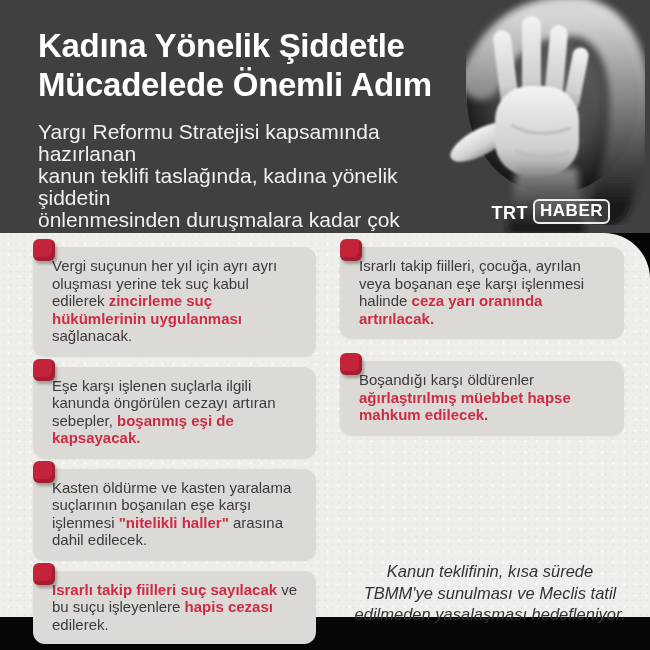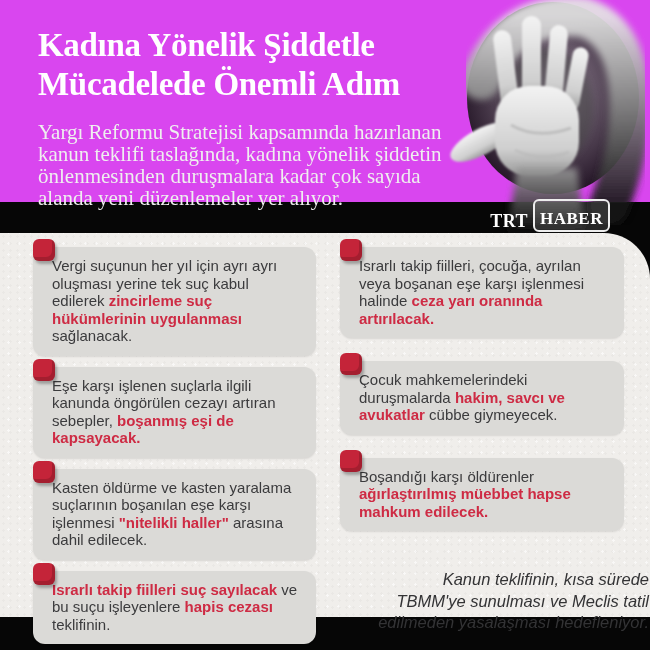--- a/index.html
+++ b/index.html
@@ -2,37 +2,37 @@
 <html lang="tr"><head>
 <meta charset="utf-8">
 <style>
   html,body{margin:0;padding:0;background:#000;}
   .page{
     position:relative;width:650px;height:650px;overflow:hidden;
     background:#060606;
     font-family:"Liberation Sans","DejaVu Sans",sans-serif;
   }
   
-  .header{position:absolute;top:0;left:0;width:650px;height:202px;background:#d946ef;font-family:Liberation Serif, serif;}
+  .header{position:absolute;top:0;left:0;width:650px;height:233px;background:#404040;}
   .photo{position:absolute;top:0;right:0;width:225px;height:233px;z-index:1;}
   .title{
     position:absolute;left:38px;top:26px;width:480px;margin:0;z-index:2;
     color:#ffffff;font-size:33px;line-height:39px;font-weight:bold;
     letter-spacing:-0.3px;white-space:pre-line;
   }
   .subtitle{
     position:absolute;left:38px;top:121px;width:410px;margin:0;z-index:2;
     color:#efefef;font-size:21px;line-height:22px;font-weight:normal;
     white-space:pre-line;
   }
   .logo{position:absolute;right:40px;top:199px;z-index:2;display:flex;align-items:flex-end;gap:5px;}
   .logo .trt{color:#fff;font-weight:bold;font-size:18px;letter-spacing:.5px;}
   .logo .haber{
     color:#fff;font-weight:bold;font-size:17px;letter-spacing:.5px;
-    border:2px solid #ededed;border-radius:6px;padding:8px 5px 1px 5px;
+    border:2px solid #ededed;border-radius:6px;padding:0 5px 1px 5px;
     background:rgba(255,255,255,.13);
   }
   
   .panel{
     position:absolute;top:233px;left:0;width:650px;height:384px;
     background-color:#f0eeeb;border-top-right-radius:46px;z-index:3;
     background-image:
       radial-gradient(rgba(0,0,0,.025) 1px, transparent 1.3px),
       radial-gradient(rgba(255,255,255,.6) 1px, transparent 1.3px);
     background-size:7px 7px,11px 11px;
@@ -47,22 +47,22 @@
     box-shadow:0 1px 2px rgba(0,0,0,.10);
   }
   .bullet{
     position:absolute;top:-8px;left:0;width:22px;height:22px;border-radius:6px;
     background:#c42439;
     box-shadow:inset -3px -4px 0 rgba(0,0,0,.16), 2px 3px 3px rgba(0,0,0,.28);
   }
   .card p{margin:0;font-size:15px;line-height:17.5px;color:#3b3b3d;}
   .card .em{color:#ce2b44;font-weight:bold;}
   .footer-note{
-    position:absolute;left:331px;top:320px;width:302px;margin:16px;
-    text-align:right;font-style:italic;font-size:16.5px;line-height:21.5px;
+    position:absolute;left:331px;top:320px;width:302px;margin:8px;
+    text-align:center;font-style:italic;font-size:16.5px;line-height:21.5px;
     color:#333335;white-space:pre-line;
   }
 </style>
 </head>
 <body>
 
 <div class="page">
 
   <header class="header">
 
@@ -132,31 +132,27 @@
         <div class="card">
           <span class="bullet"></span>
           <p><span>Eşe karşı işlenen suçlarla ilgili kanunda öngörülen cezayı artıran sebepler, </span><span class="em">boşanmış eşi de kapsayacak.</span></p>
         </div>
         <div class="card">
           <span class="bullet"></span>
           <p><span>Kasten öldürme ve kasten yaralama suçlarının boşanılan eşe karşı işlenmesi </span><span class="em">"nitelikli haller"</span><span> arasına dahil edilecek.</span></p>
         </div>
         <div class="card">
           <span class="bullet"></span>
-          <p><span class="em">Israrlı takip fiilleri suç sayılacak</span><span> ve bu suçu işleyenlere </span><span class="em">hapis cezası</span><span> teklifinin.</span></p>
+          <p><span class="em">Israrlı takip fiilleri suç sayılacak</span><span> ve bu suçu işleyenlere </span><span class="em">hapis cezası</span><span> edilerek.</span></p>
         </div>
       </div>
     <div class="col col-right" id="col-right">
         <div class="card">
           <span class="bullet"></span>
           <p><span>Israrlı takip fiilleri, çocuğa, ayrılan veya boşanan eşe karşı işlenmesi halinde </span><span class="em">ceza yarı oranında artırılacak.</span></p>
-        </div>
-        <div class="card">
-          <span class="bullet"></span>
-          <p><span>Çocuk mahkemelerindeki duruşmalarda </span><span class="em">hakim, savcı ve avukatlar</span><span> cübbe giymeyecek.</span></p>
         </div>
         <div class="card">
           <span class="bullet"></span>
           <p><span>Boşandığı karşı öldürenler </span><span class="em">ağırlaştırılmış müebbet hapse mahkum edilecek.</span></p>
         </div>
       </div>
     <p class="footer-note">Kanun teklifinin, kısa sürede
 TBMM'ye sunulması ve Meclis tatil
 edilmeden yasalaşması hedefleniyor.</p>
   </section>

